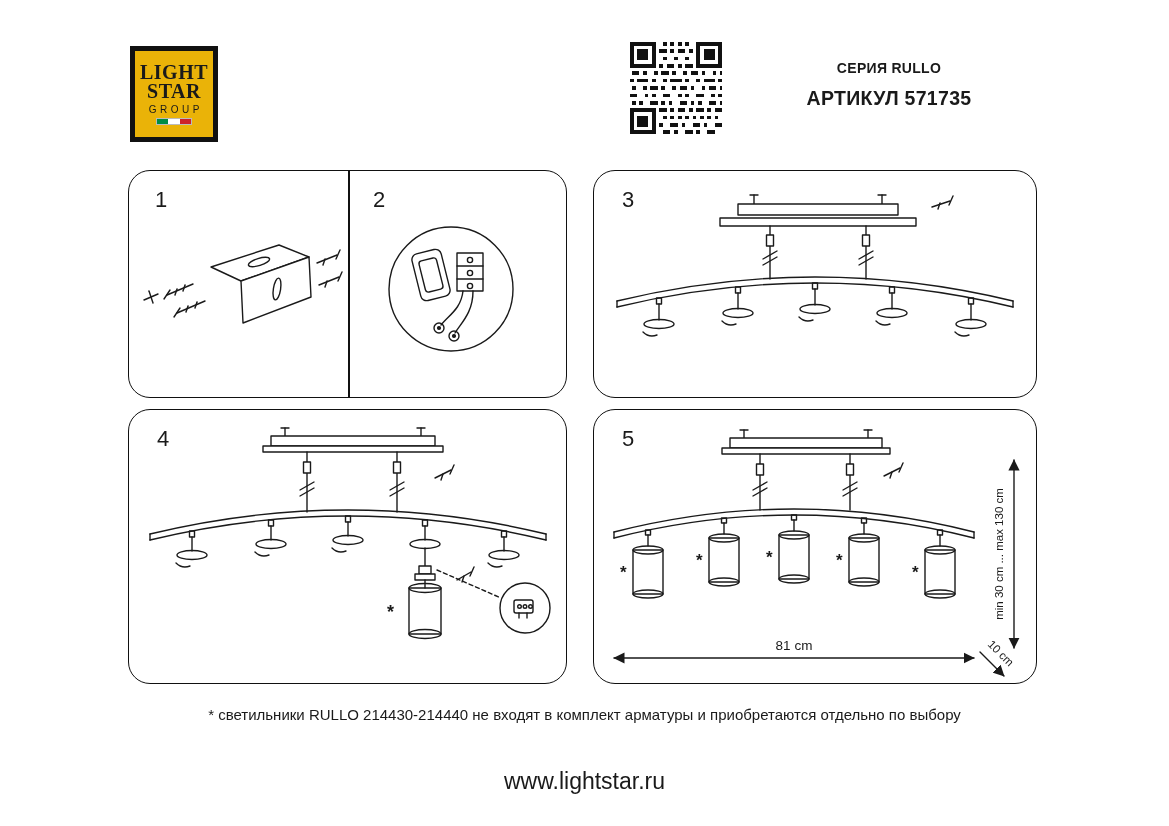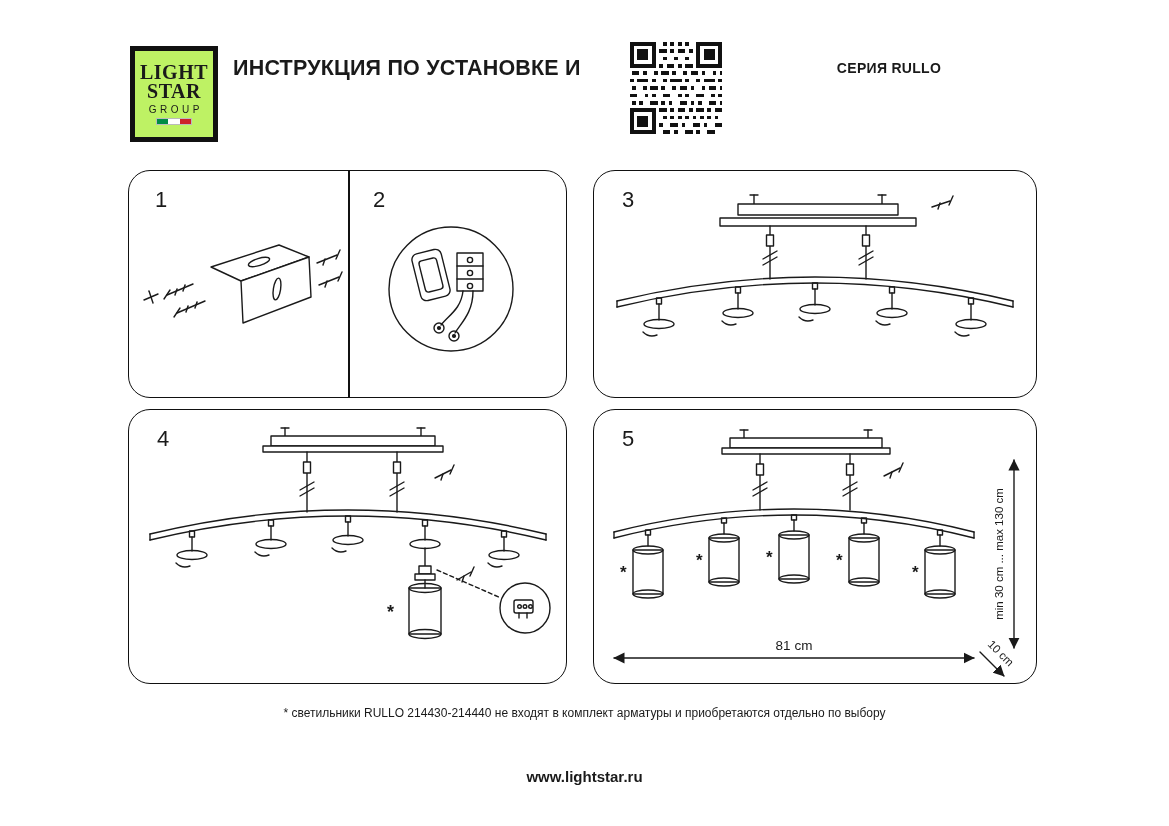--- a/index.html
+++ b/index.html
@@ -1,21 +1,21 @@
 <!DOCTYPE html>
 <html><head>
 <meta charset="utf-8">
 <style>
   html,body{margin:0;padding:0;}
   body{width:1169px;height:826px;background:#ffffff;position:relative;overflow:hidden;
        font-family:"Liberation Sans","DejaVu Sans",sans-serif;color:#1a1a1a;}
   .abs{position:absolute;}
 
   
-  .logo{left:130px;top:46px;width:78px;height:86px;border:5px solid #111;background:#bef264;
+  .logo{left:130px;top:46px;width:78px;height:86px;border:5px solid #111;background:#eab308;
         display:flex;flex-direction:column;align-items:center;justify-content:center;}
   .logo-main{font-family:"Liberation Serif","DejaVu Serif",serif;font-weight:700;
              font-size:20px;line-height:0.95;letter-spacing:0.5px;}
   .logo-group{font-size:10px;letter-spacing:3.5px;margin-top:3px;padding-left:3.5px;}
   .flag{display:flex;width:34px;height:5px;margin-top:3px;border:0.5px solid #bbb;}
   .flag span{flex:1;}
   .title{left:233px;top:54px;font-size:21.5px;font-weight:700;line-height:1.38;letter-spacing:0.2px;}
   .qr{left:630px;top:42px;width:92px;height:92px;}
   .series-block{left:783px;top:60px;width:212px;text-align:center;}
   .series{font-size:14px;font-weight:700;letter-spacing:0.3px;}
@@ -27,39 +27,38 @@
   .panel-b{left:593px;top:170px;width:442px;height:226px;}
   .panel-c{left:128px;top:409px;width:437px;height:273px;}
   .panel-d{left:593px;top:409px;width:442px;height:273px;}
   .step-num{position:absolute;font-size:22px;}
   .divider{position:absolute;left:219px;top:0;bottom:0;width:1.6px;background:#111;}
 
   svg.draw{stroke:#1a1a1a;stroke-width:1.4;fill:none;stroke-linecap:round;stroke-linejoin:round;position:absolute;}
   svg.draw text{stroke:none;fill:#1a1a1a;font-family:"Liberation Sans","DejaVu Sans",sans-serif;}
 
   
-  .note{left:0;top:706px;width:100%;text-align:center;font-size:12px;}
-  .website{left:0;top:768px;width:100%;text-align:center;font-size:15px;font-weight:700;}
+  .note{left:0;top:706px;width:100%;text-align:center;font-size:15px;}
+  .website{left:0;top:768px;width:100%;text-align:center;font-size:23px;font-weight:400;}
 </style>
 </head>
 <body>
 
 <div class="abs logo">
   <div class="logo-main">LIGHT</div>
   <div class="logo-main">STAR</div>
   <div class="logo-group">GROUP</div>
   <div class="flag">
     <span style="background:#008C45"></span>
       <span style="background:#ffffff"></span>
       <span style="background:#CD212A"></span>
   </div>
 </div>
 
 <div class="abs title">
-  <div>ИНСТРУКЦИЯ ПО УСТАНОВКЕ И</div>
 </div>
 
 <svg class="abs qr" viewBox="0 0 25 25" shape-rendering="crispEdges">
   <rect x="0" y="0" width="25" height="25" fill="#fff"></rect>
   <g fill="#111">
     <rect x="0" y="0" width="7" height="7"></rect>
       <rect x="18" y="0" width="7" height="7"></rect>
       <rect x="0" y="18" width="7" height="7"></rect>
   </g>
   <g fill="#fff">
@@ -84,20 +83,21 @@
     <line x1="0.5" y1="16.5" x2="25" y2="16.5" stroke-dasharray="1 1 1 2 2 1"></line>
     <line x1="8" y1="18.5" x2="25" y2="18.5" stroke-dasharray="2 1 1 1"></line>
     <line x1="9" y1="20.5" x2="24" y2="20.5" stroke-dasharray="1 1"></line>
     <line x1="8" y1="22.5" x2="25" y2="22.5" stroke-dasharray="1 2 2 1"></line>
     <line x1="9" y1="24.5" x2="24" y2="24.5" stroke-dasharray="2 1 1 2"></line>
   </g>
 </svg>
 
 <div class="abs series-block">
   <div class="series">СЕРИЯ RULLO</div>
+  <div class="article">АРТИКУЛ 571735</div>
 </div>
 
 <section class="panel panel-a">
   <div class="divider"></div>
   <div class="step-num" style="left:26px;top:16px;">1</div>
   <div class="step-num" style="left:244px;top:16px;">2</div>
 
   <svg class="draw" style="left:2px;top:34px;" width="214" height="176" viewBox="0 0 214 176">
     <g>
       <line x1="13" y1="95" x2="27" y2="89"></line>

